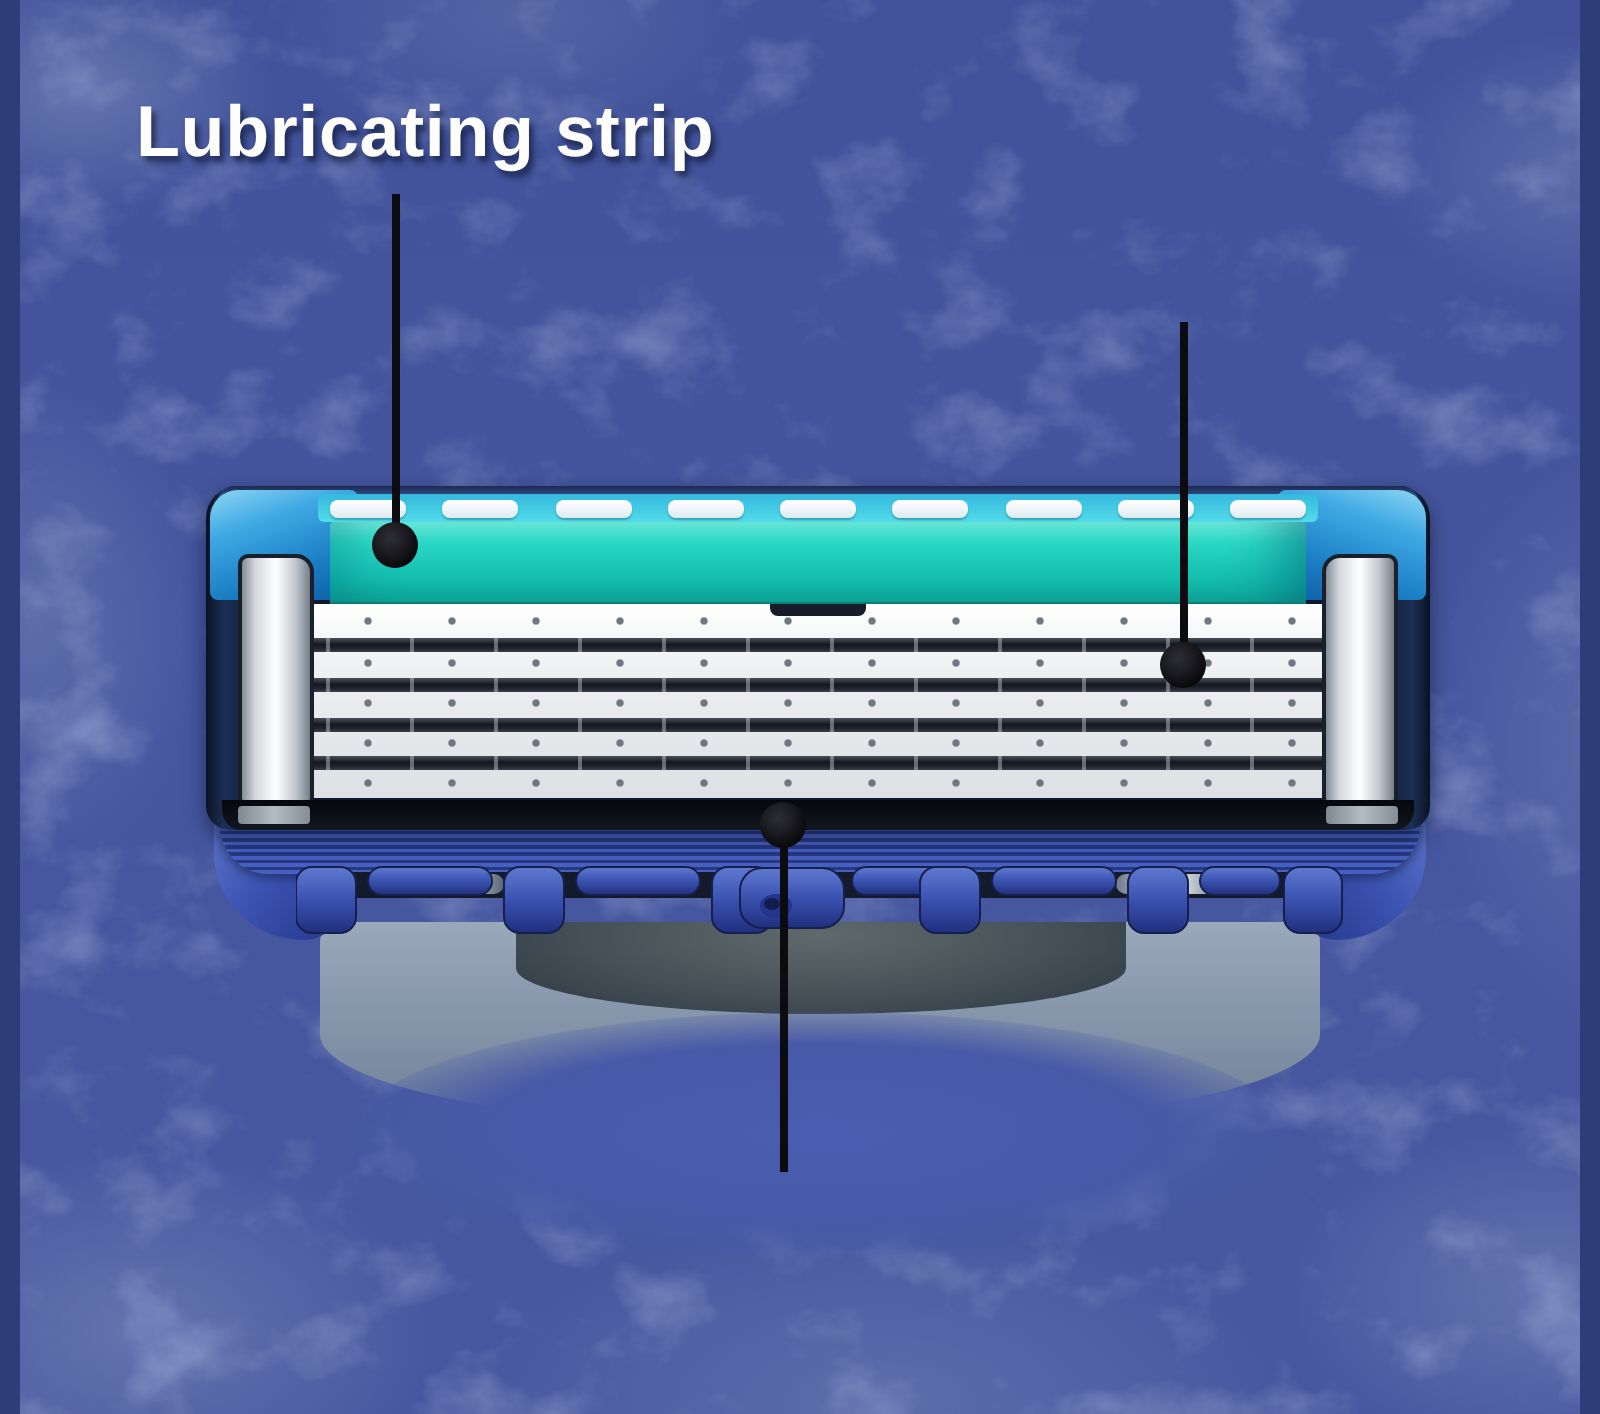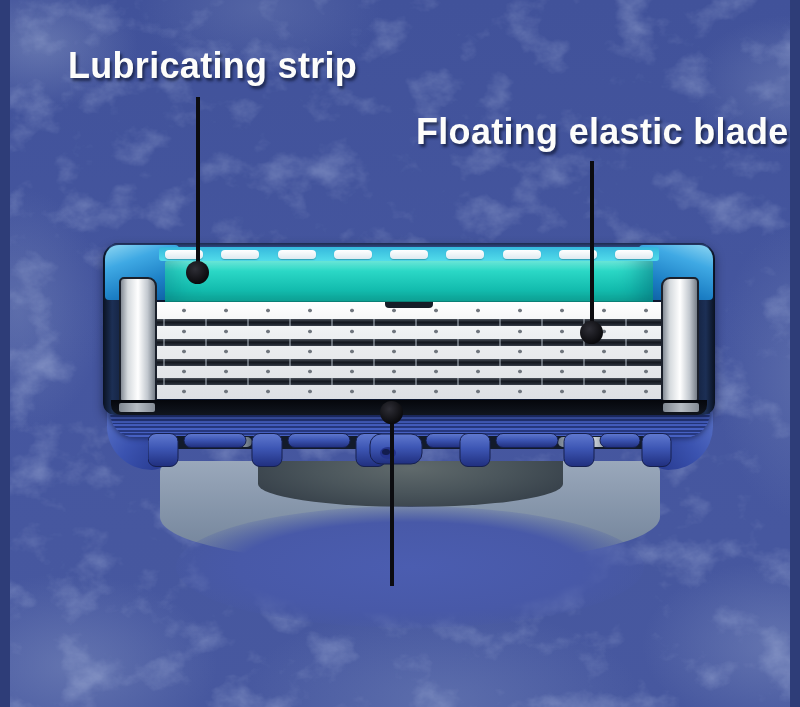--- a/index.html
+++ b/index.html
@@ -201,15 +201,14 @@
   </div>
 
   <div class="abs pline" style="left:186px;top:97px;height:176px"></div>
   <div class="abs pdot" style="left:176px;top:261px"></div>
   <div class="abs pline" style="left:580px;top:161px;height:172px"></div>
   <div class="abs pdot" style="left:570px;top:321px"></div>
   <div class="abs pline" style="left:380px;top:412px;height:174px"></div>
   <div class="abs pdot" style="left:370px;top:401px"></div>
 
   <div class="abs label" style="left:58px;top:46px">Lubricating strip</div>
-  <div class="abs label" style="left:406px;top:112px">Floating elastic blade</div>
 
 </div>
 
 </body></html>

